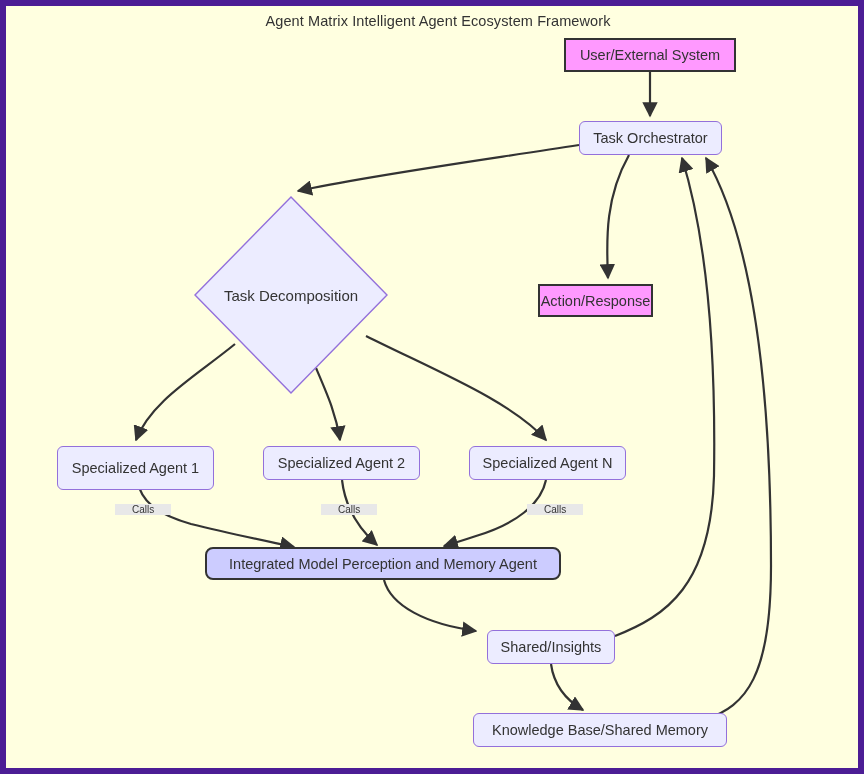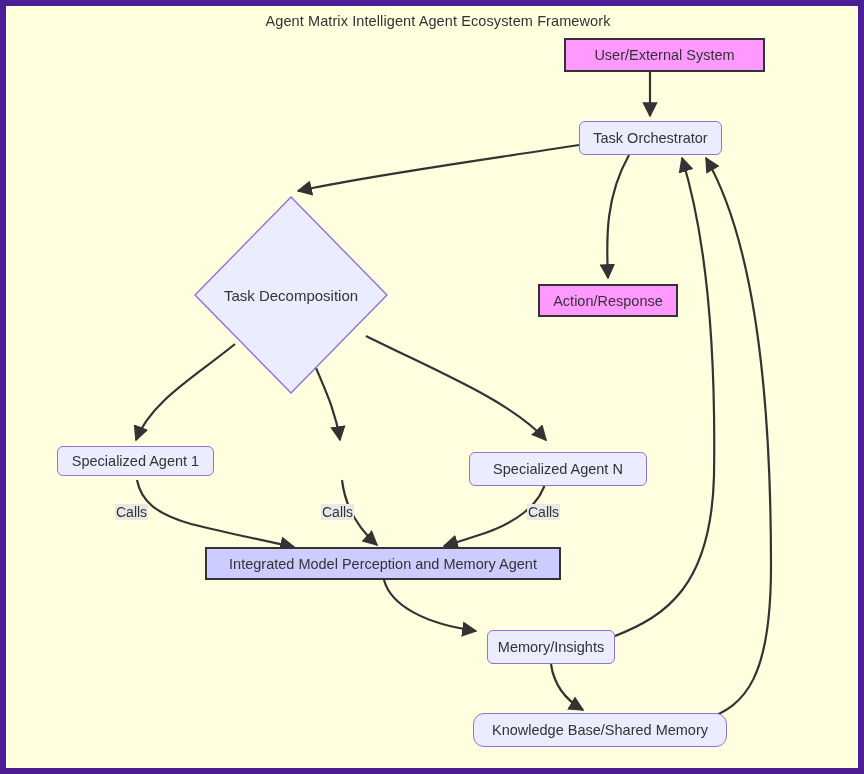--- a/index.html
+++ b/index.html
@@ -57,21 +57,21 @@
   
   .node.external {
     background: #ff99ff;
     border: 2px solid #333333;
     border-radius: 0;
   }
   
   .node.emphasis {
     background: #ccccff;
     border: 2px solid #333333;
-    border-radius: 0;
+    border-radius: 8px;
   }
   
   .node.decision {
     background: transparent;
     border: none;
   }
   .diamond-shape {
     position: absolute;
     left: 0;
     top: 0;
@@ -79,24 +79,24 @@
     height: 100%;
   }
   .diamond-label {
     position: relative;
     z-index: 2;
     font-size: 15px;
     color: #333333;
   }
   .edge-label {
     position: absolute;
-    font-size: 14px;
+    font-size: 10px;
     color: #333333;
     background: #e8e8e8;
-    padding: 0 1px;
+    padding: 0 17px;
     white-space: nowrap;
   }
 </style>
 </head>
 <body>
 
 <div id="canvas">
 
   <div class="diagram-title">Agent Matrix Intelligent Agent Ecosystem Framework</div>
 
@@ -129,57 +129,60 @@
       <path d="M 378 574 C 385 600, 420 618, 470 625"></path>
 
       <path d="M 545 658 C 548 680, 560 694, 577 704"></path>
 
       <path d="M 609 630 C 660 610, 705 580, 708 470 C 710 340, 700 230, 676 152"></path>
 
       <path d="M 700 713 C 740 700, 765 670, 765 560 C 765 370, 745 230, 700 152"></path>
     </g>
   </svg>
 
-  <div class="node external" style="left:558px; top:32px; width:201px; height:34px;">
+  <div class="node external" style="left:558px; top:32px; width:172px; height:34px;">
     <span>User/External System</span>
   </div>
 
   <div class="node process" style="left:573px; top:115px; width:143px; height:34px;">
     <span>Task Orchestrator</span>
   </div>
 
   <div class="node decision" style="left:188px; top:190px; width:194px; height:198px;">
     <svg class="diamond-shape" viewBox="0 0 194 198" preserveAspectRatio="none">
       <polygon points="97,1 193,99 97,197 1,99" fill="#ececff" stroke="#9370db" stroke-width="1.4"></polygon>
     </svg>
     <span class="diamond-label">Task Decomposition</span>
   </div>
 
-  <div class="node external" style="left:532px; top:278px; width:140px; height:33px;">
+  <div class="node external" style="left:532px; top:278px; width:115px; height:33px;">
     <span>Action/Response</span>
   </div>
 
-  <div class="node process" style="left:51px; top:440px; width:157px; height:30px;">
+  <div class="node process" style="left:51px; top:440px; width:157px; height:44px;">
     <span>Specialized Agent 1</span>
   </div>
 
+  <div class="node process" style="left:257px; top:440px; width:157px; height:34px;">
+    <span>Specialized Agent 2</span>
+  </div>
 
-  <div class="node process" style="left:463px; top:440px; width:178px; height:34px;margin-top:6px;">
+  <div class="node process" style="left:463px; top:440px; width:157px; height:34px;">
     <span>Specialized Agent N</span>
   </div>
 
   <div class="node emphasis" style="left:199px; top:541px; width:356px; height:33px;">
     <span>Integrated Model Perception and Memory Agent</span>
   </div>
 
   <div class="node process" style="left:481px; top:624px; width:128px; height:34px;">
-    <span>Memory/Insights</span>
+    <span>Shared/Insights</span>
   </div>
 
-  <div class="node process" style="left:467px; top:707px; width:254px; height:34px;border-radius:11px;">
+  <div class="node process" style="left:467px; top:707px; width:254px; height:34px;">
     <span>Knowledge Base/Shared Memory</span>
   </div>
 
   <div class="edge-label" style="left:109px; top:498px;">Calls</div>
   <div class="edge-label" style="left:315px; top:498px;">Calls</div>
   <div class="edge-label" style="left:521px; top:498px;">Calls</div>
 
 </div>
 
 </body></html>

